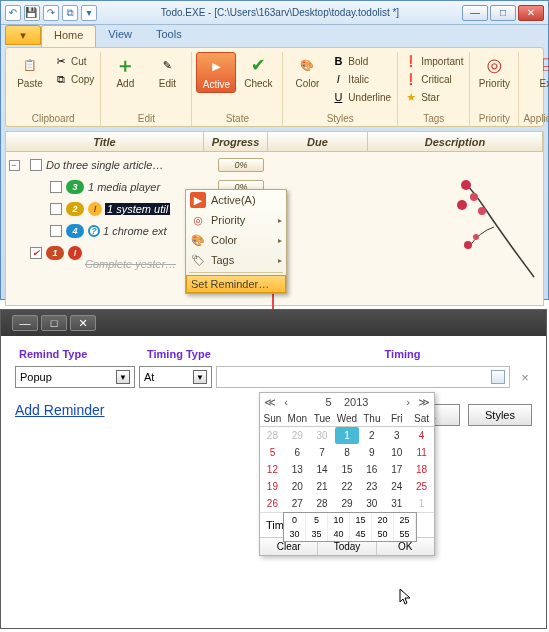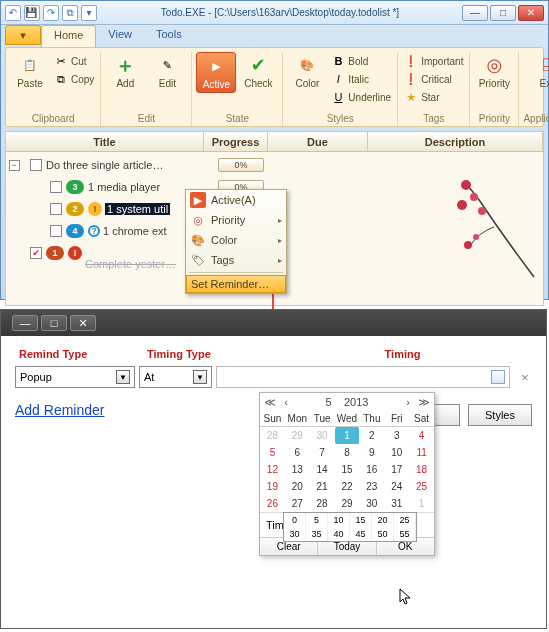--- a/index.html
+++ b/index.html
@@ -22,21 +22,21 @@
   .rgroup .lbl { font-size: 10px; color: #8e7a52; padding-top:1px;}
   .big-btn { display: flex; flex-direction: column; align-items: center; width: 40px; padding: 2px 0; border-radius: 3px; }
   .big-btn.active-state { background: linear-gradient(#f7a05a,#e55b2d); border:1px solid #c94a22; color:#fff;}
   .big-icon { width: 22px; height: 22px; display:flex; align-items:center; justify-content:center; border-radius:3px;}
   .big-btn .tx { font-size: 10px; margin-top: 2px; color:#5a4a28;}
   .big-btn.active-state .tx { color:#fff; }
   .sm-row { display:flex; align-items:center; gap:3px; height:18px; padding:0 2px;}
   .sm-row .ic { width:14px; height:14px; display:flex; align-items:center; justify-content:center;}
   .sm-row .t { color:#5a4a28; font-size:10px;}
   
-  .content { background:#fcf8ed; margin:4px; border:1px solid #d6c8a1; height:175px; position:relative;}
+  .content { background:#fcf8ed; margin:4px; border:1px solid #d6c8a1; height:175px; position:relative;font-style:italic;}
   .colhdr { display:flex; background:linear-gradient(#fff,#efe7d0); border-bottom:1px solid #d2c39a; height:20px;}
   .colhdr div { border-right:1px solid #d8c99e; display:flex; align-items:center; justify-content:center; font-weight:bold; color:#4b3e25;}
   .c-title{width:198px;} .c-prog{width:64px;} .c-due{width:100px;} .c-desc{flex:1;}
   .tree { padding:2px 0; font-size:11px;}
   .tree .row { display:flex; align-items:center; height:22px;}
   .tree .indent { width:20px; display:flex; justify-content:center; color:#888;}
   .tnode { width:11px; height:11px; border:1px solid #8c8c8c; line-height:9px; text-align:center; font-size:9px; color:#555; background:#fff; margin-right:4px;}
   .chk { width:12px; height:12px; border:1px solid #888; margin:0 4px; background:#fff; display:flex; align-items:center; justify-content:center; font-size:9px; color:#c33;}
   .pill{ display:inline-flex; align-items:center; justify-content:center; width:18px; height:14px; border-radius:7px; color:#fff; font-size:9px; font-weight:bold; margin-right:4px;}
   .pill.g3{background:#29a646;} .pill.g2{background:#d6a406;} .pill.g4{background:#1f8ecf;} .pill.g1{background:#c94a22;}
@@ -59,21 +59,21 @@
   .flower{position:absolute; right:4px; top:176px; width:100px; height:110px; pointer-events:none;}
   
   .connector{position:absolute; left:272px; top:275px; width:2px; height:40px; background:#e34b4b;}
   .connector::after{content:''; position:absolute; bottom:-6px; left:-4px; border:5px solid transparent; border-top-color:#e34b4b;}
   
   .rem-window{ position:absolute; left:0; top:309px; width:547px; height:320px; border:1px solid #5c5c5c; background:#fff;}
   .rem-title{ height:26px; background:linear-gradient(#4e4e4e,#373737); display:flex; align-items:center; color:#fff; padding:0 8px;}
   .rem-title .t{flex:1; font-size:12px;}
   .rem-win-btn{ width:26px; height:16px; margin-left:3px; background:linear-gradient(#6a6a6a,#4e4e4e); border:1px solid #888; border-radius:2px; display:flex; align-items:center; justify-content:center;}
   .rem-body{ padding:10px 14px; position:relative; height:292px;}
-  .hdr-row{ display:flex; font-weight:bold; font-size:12px; color:#b91c1c; padding:2px 0 6px 4px;}
+  .hdr-row{ display:flex; font-weight:bold; font-size:12px; color:#6d28d9; padding:2px 0 6px 4px;}
   .hdr-row .h1{width:128px;} .hdr-row .h2{width:126px;} .hdr-row .h3{flex:1; text-align:center;}
   .ctrl-row{ display:flex; gap:4px; align-items:center;}
   .sel{ height:22px; border:1px solid #888; background:#fff; display:flex; align-items:center; justify-content:space-between; padding:0 4px;}
   .sel.w1{width:120px;} .sel.w2{width:73px;}
   .sel .dd{width:14px; height:14px; border:1px solid #666; background:linear-gradient(#fff,#ddd); display:flex; align-items:center; justify-content:center; font-size:8px;}
   .timing-box{ flex:1; height:22px; border:1px solid #bbb; display:flex; align-items:center; justify-content:flex-end; padding:0 4px;}
   .cal-ic{width:14px; height:14px; border:1px solid #8aa6c8; background:linear-gradient(#fff,#d9e7f5);}
   .xbtn{width:14px; color:#888; text-align:center; font-size:13px; margin-left:4px;}
   .add-link{ color:#1347c8; text-decoration:underline; font-size:14px; margin-top:14px; display:inline-block;}
   .okcancel{ position:absolute; right:14px; top:68px; display:flex; gap:8px;}

